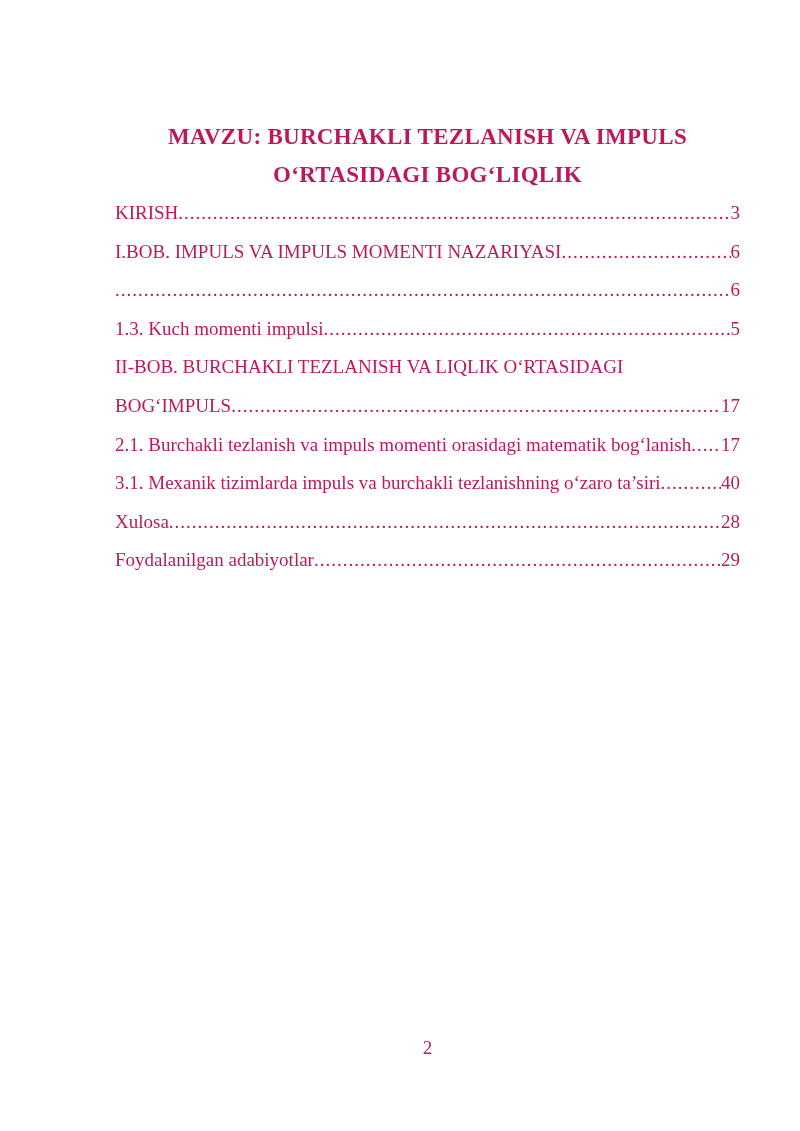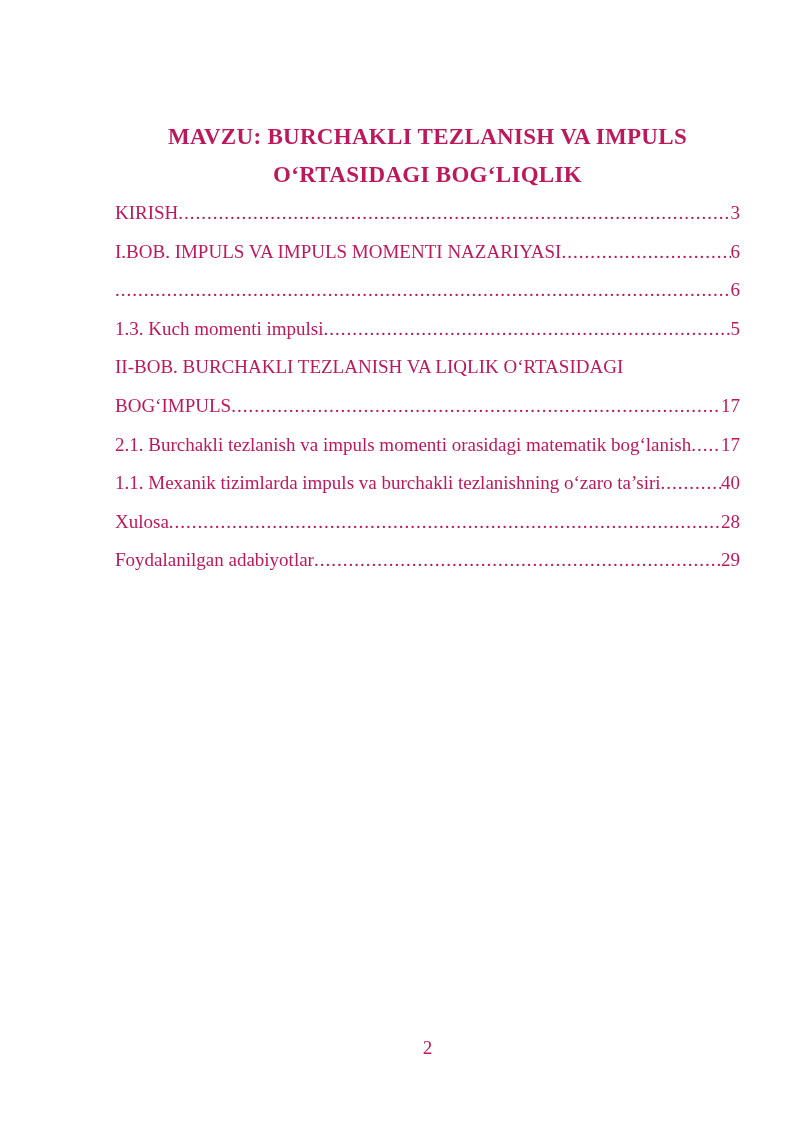--- a/index.html
+++ b/index.html
@@ -115,21 +115,21 @@
         <span class="toc-page">17</span>
       </div>
 
       <div class="toc-row">
         <span class="toc-label">2.1. Burchakli tezlanish va impuls momenti orasidagi matematik bog‘lanish</span>
         <span class="toc-dots"></span>
         <span class="toc-page">17</span>
       </div>
 
       <div class="toc-row">
-        <span class="toc-label">1.1. Mexanik tizimlarda impuls va burchakli tezlanishning o‘zaro ta’siri</span>
+        <span class="toc-label">3.1. Mexanik tizimlarda impuls va burchakli tezlanishning o‘zaro ta’siri</span>
         <span class="toc-dots"></span>
         <span class="toc-page">40</span>
       </div>
 
       <div class="toc-row">
         <span class="toc-label">Xulosa</span>
         <span class="toc-dots"></span>
         <span class="toc-page">28</span>
       </div>
 

